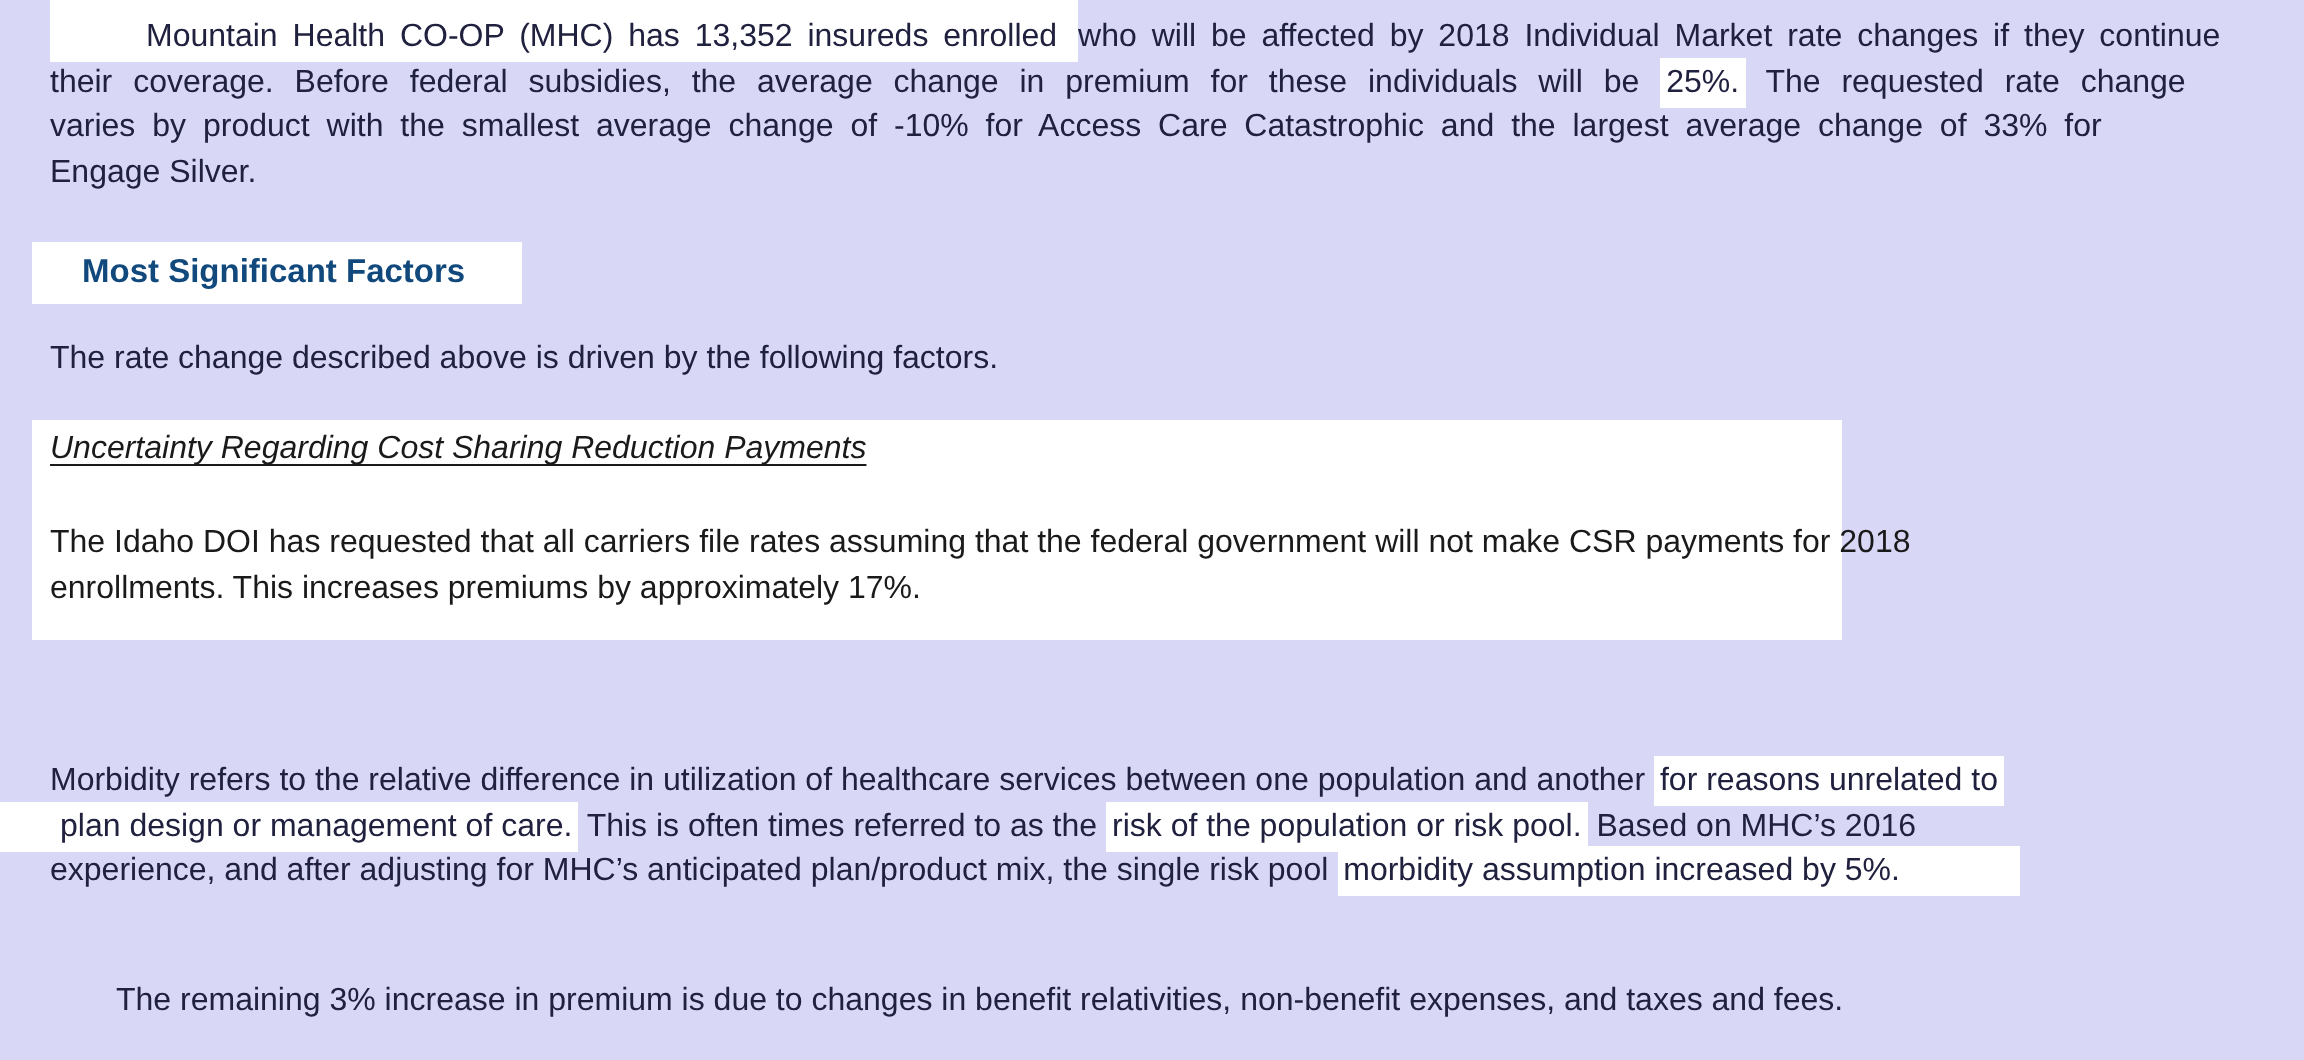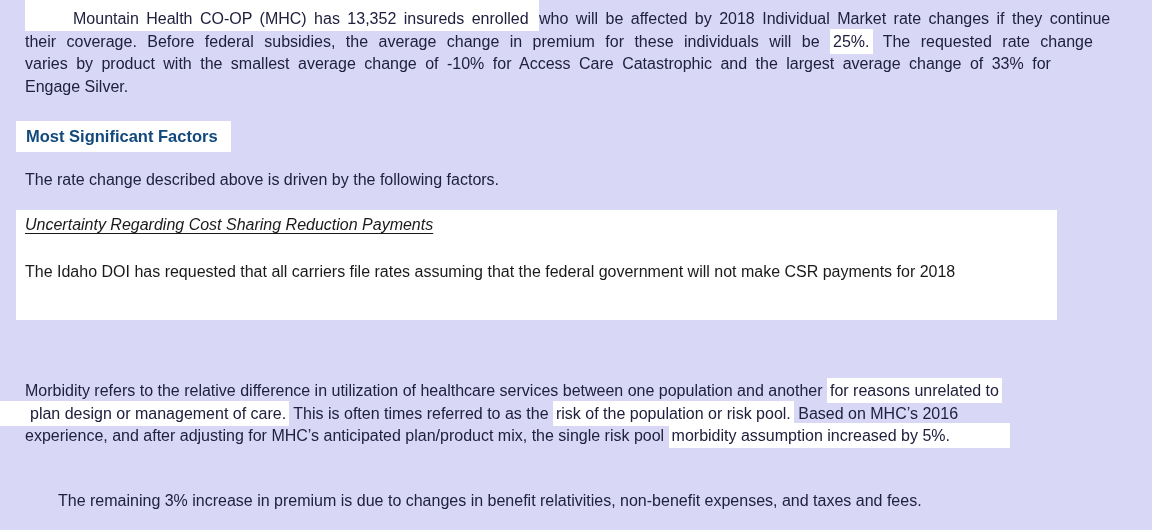--- a/index.html
+++ b/index.html
@@ -24,28 +24,28 @@
   .hl-left{margin-left:-25px;padding-left:30px;}
   .hl-right{padding-right:60px;}
   
   .heading-box{
     position:absolute;left:16px;top:121px;height:31px;
     background:#ffffff;
     display:inline-flex;align-items:center;
     padding:0 12px 0 9px;
   }
   .factors-heading{
-    margin:1px;font-size:16.5px;font-weight:bold;
+    margin:16px;font-size:16.5px;font-weight:bold;
     color:#11497d;white-space:nowrap;
   }
   .p-intro{left:25px;top:8px;width:1110px;}
   .p-factors-intro{left:25px;top:169px;white-space:nowrap;}
   
   .white-block{position:absolute;background:#ffffff;color:#1a1a1a;}
-  .csr-block{left:16px;top:210px;width:1041px;height:110px;}
+  .csr-block{left:16px;top:210px;width:905px;height:110px;}
   .sub-heading{
     font-style:italic;
     text-decoration:underline;
     text-underline-offset:3px;
     white-space:nowrap;
   }
   .csr-heading{position:absolute;left:9px;top:4px;}
   .csr-para{position:absolute;left:9px;top:51px;}
   .morbidity-heading-box{
     left:16px;top:329px;height:28px;
@@ -70,20 +70,21 @@
   <div class="heading-box">
     <h2 class="factors-heading">Most Significant Factors</h2>
   </div>
 
   <div class="para p-factors-intro">The rate change described above is driven by the following factors.</div>
 
   <div class="white-block csr-block">
     <div class="sub-heading csr-heading">Uncertainty Regarding Cost Sharing Reduction Payments</div>
     <div class="para csr-para">
         <div class="line"><span>The Idaho DOI has requested that all carriers file rates assuming that the federal government will not make CSR payments for 2018</span></div>
+        <div class="line"><span>enrollments. This increases premiums by approximately 17%.</span></div>
       </div>
   </div>
 
 
   <div class="para p-morbidity">
       <div class="line"><span>Morbidity refers to the relative difference in utilization of healthcare services between one population and another </span><span class="hl">for reasons unrelated to</span></div>
       <div class="line"><span class="hl hl-left">plan design or management of care.</span><span> This is often times referred to as the </span><span class="hl">risk of the population or risk pool.</span><span> Based on MHC’s 2016</span></div>
       <div class="line"><span>experience, and after adjusting for MHC’s anticipated plan/product mix, the single risk pool </span><span class="hl hl-right">morbidity assumption increased by 5%.</span></div>
     </div>
 

